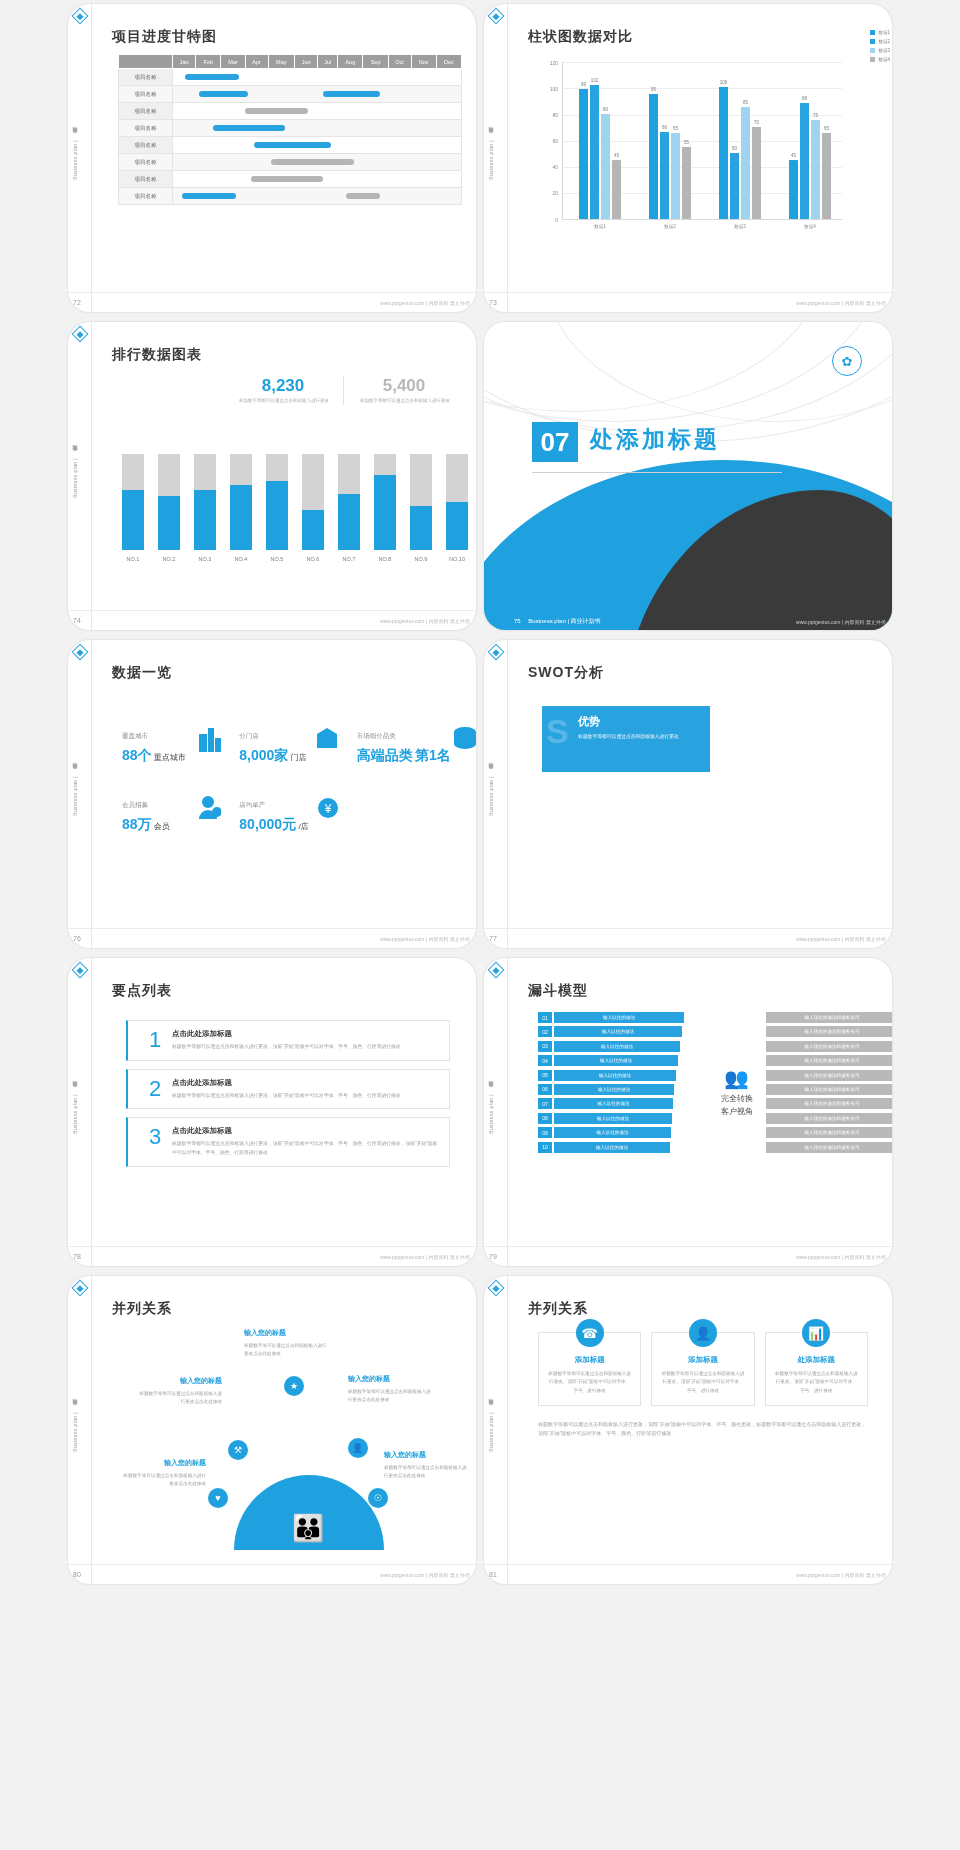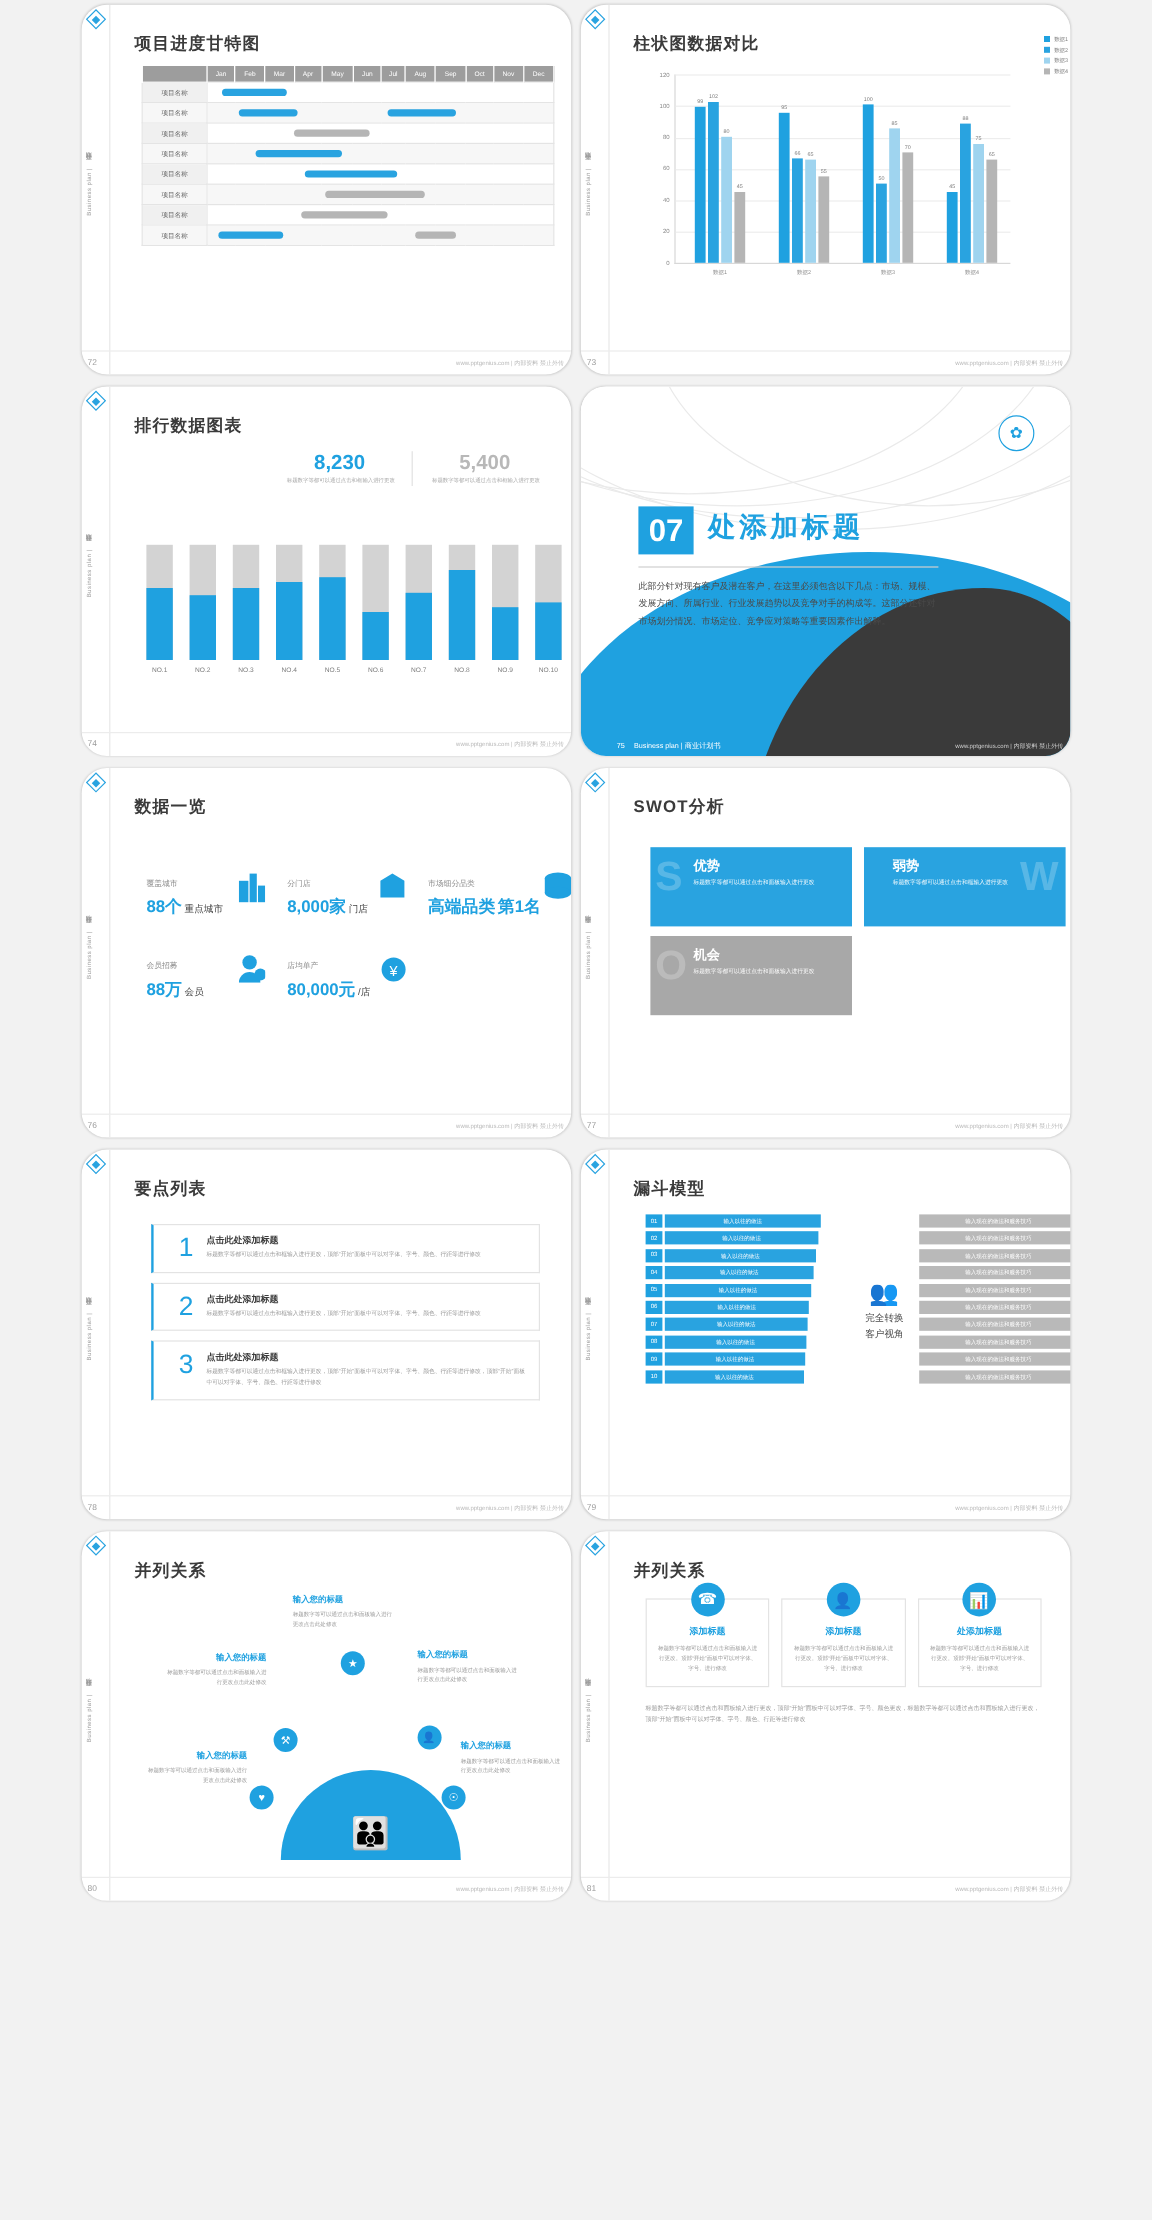--- a/index.html
+++ b/index.html
@@ -540,21 +540,20 @@
         <div style="left:-120px;top:-250px;width:580px;height:360px"></div>
         <div style="left:-100px;top:-270px;width:620px;height:390px"></div>
         <div style="left:60px;top:-200px;width:460px;height:300px"></div>
       </div>
       <div class="badge">✿</div>
       <div class="blue"></div>
       <div class="dark"></div>
       <div class="numbox">07</div>
       <div class="ctitle">处添加标题</div>
       <div class="rule"></div>
-      <div class="ctext">此部分针对现有客户及潜在客户，在这里必须包含以下几点：市场、规模、发展方向、所属行业、行业发展趋势以及竞争对手的构成等。这部分还针对市场划分情况、市场定位、竞争应对策略等重要因素作出解释。</div>
       <div class="cfoot">
         <span>75</span>
         <b>Business plan | 商业计划书</b>
       </div>
       <div class="cfr">www.pptgenius.com | 内部资料 禁止外传</div>
     </div>
   </div>
 
   <div class="slide">
     <div class="rail">
@@ -625,30 +624,20 @@
       <div class="vtext">Business plan | 商业计划书</div>
     </div>
     <div class="slide-title">SWOT分析</div>
     <div class="body">
       <div class="swot">
         <div class="q q1">
           <div class="ghost" style="left:4px;top:6px">S</div>
           <div class="qt" style="margin-left:26px">优势</div>
           <div class="qd" style="margin-left:26px">标题数字等都可以通过点击和面板输入进行更改</div>
         </div>
-        <div class="q q2">
-          <div class="qt" style="margin-left:14px">弱势</div>
-          <div class="qd" style="margin-left:14px">标题数字等都可以通过点击和框输入进行更改</div>
-          <div class="ghost" style="right:6px;top:6px">W</div>
-        </div>
-        <div class="q q3">
-          <div class="ghost" style="left:4px;top:6px">O</div>
-          <div class="qt" style="margin-left:26px">机会</div>
-          <div class="qd" style="margin-left:26px">标题数字等都可以通过点击和面板输入进行更改</div>
-        </div>
       </div>
     </div>
     <div class="footer">
       <span class="pg">77</span>
       <span class="fr">www.pptgenius.com | 内部资料 禁止外传</span>
     </div>
   </div>
 
   <div class="slide">
     <div class="rail">

